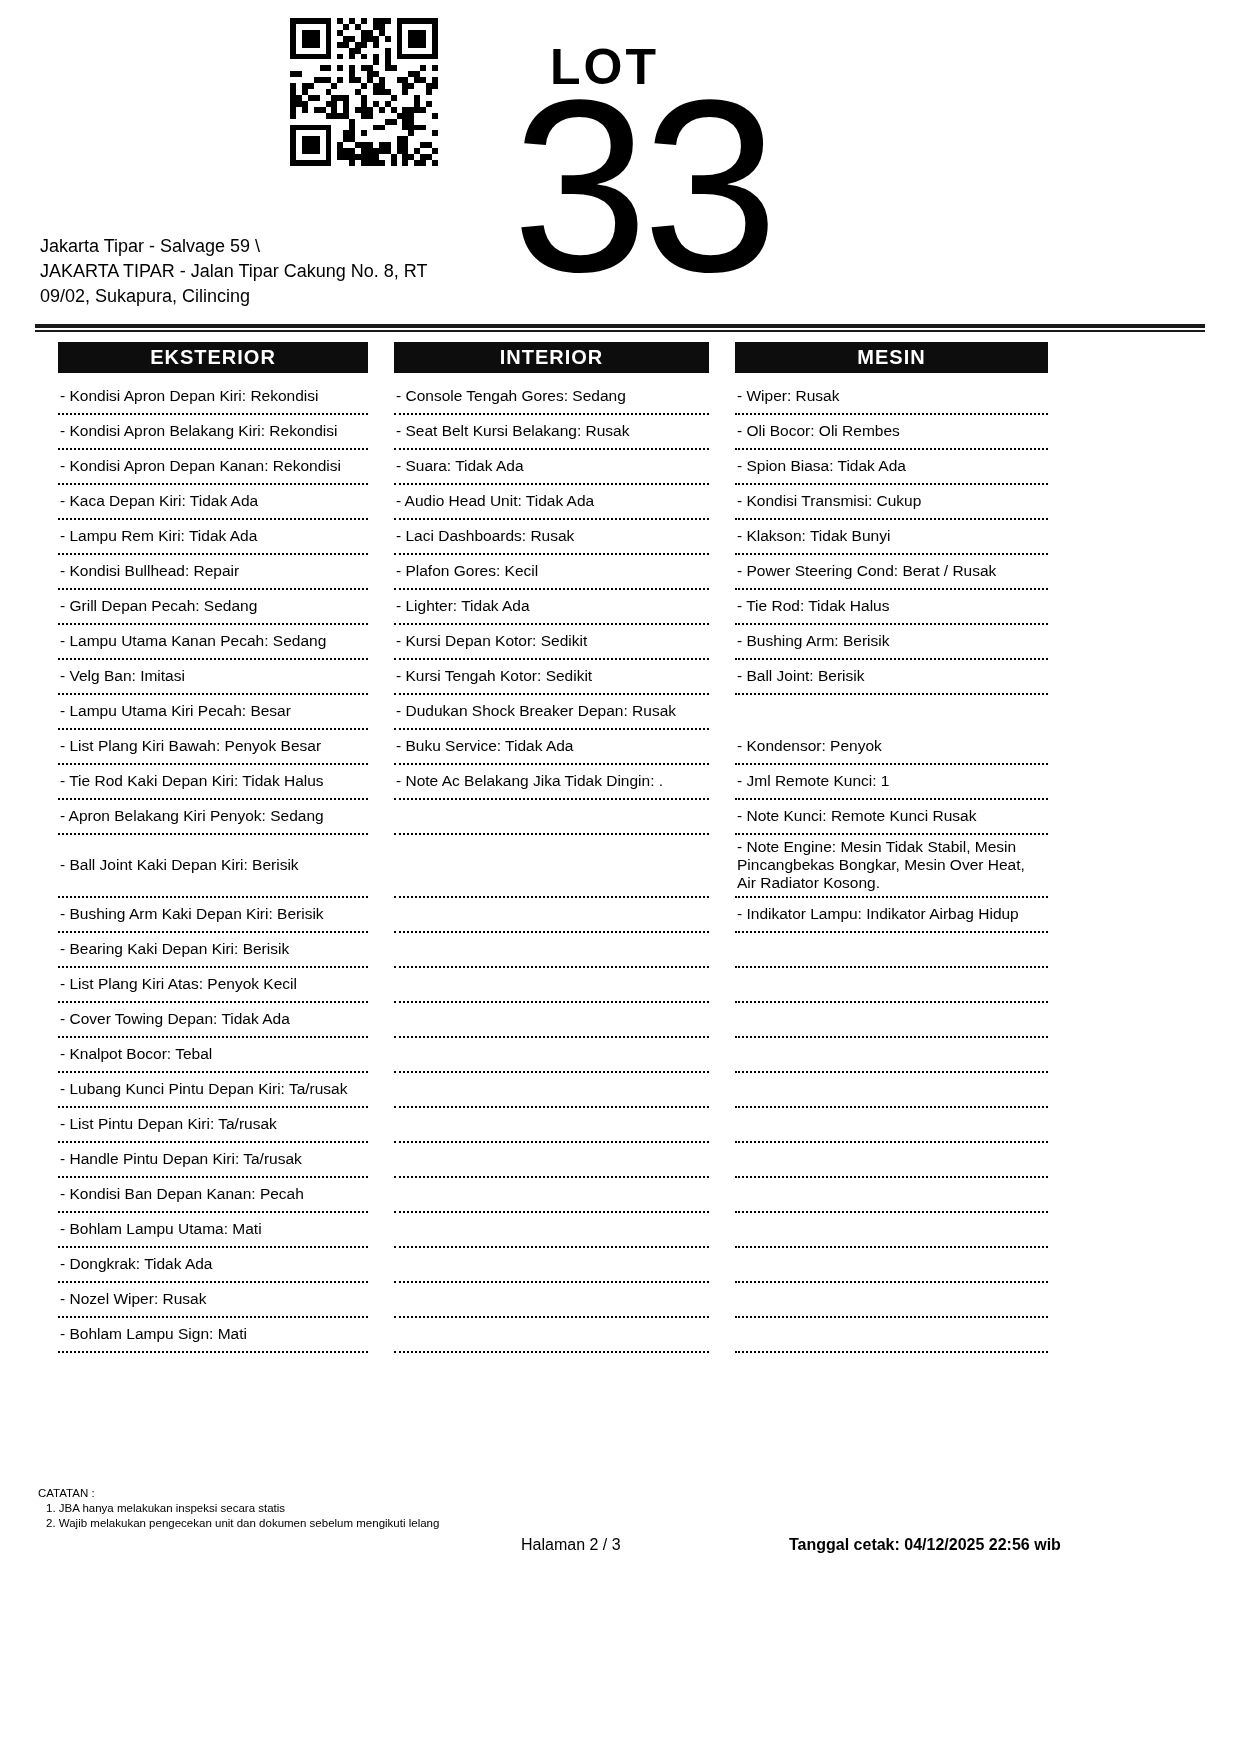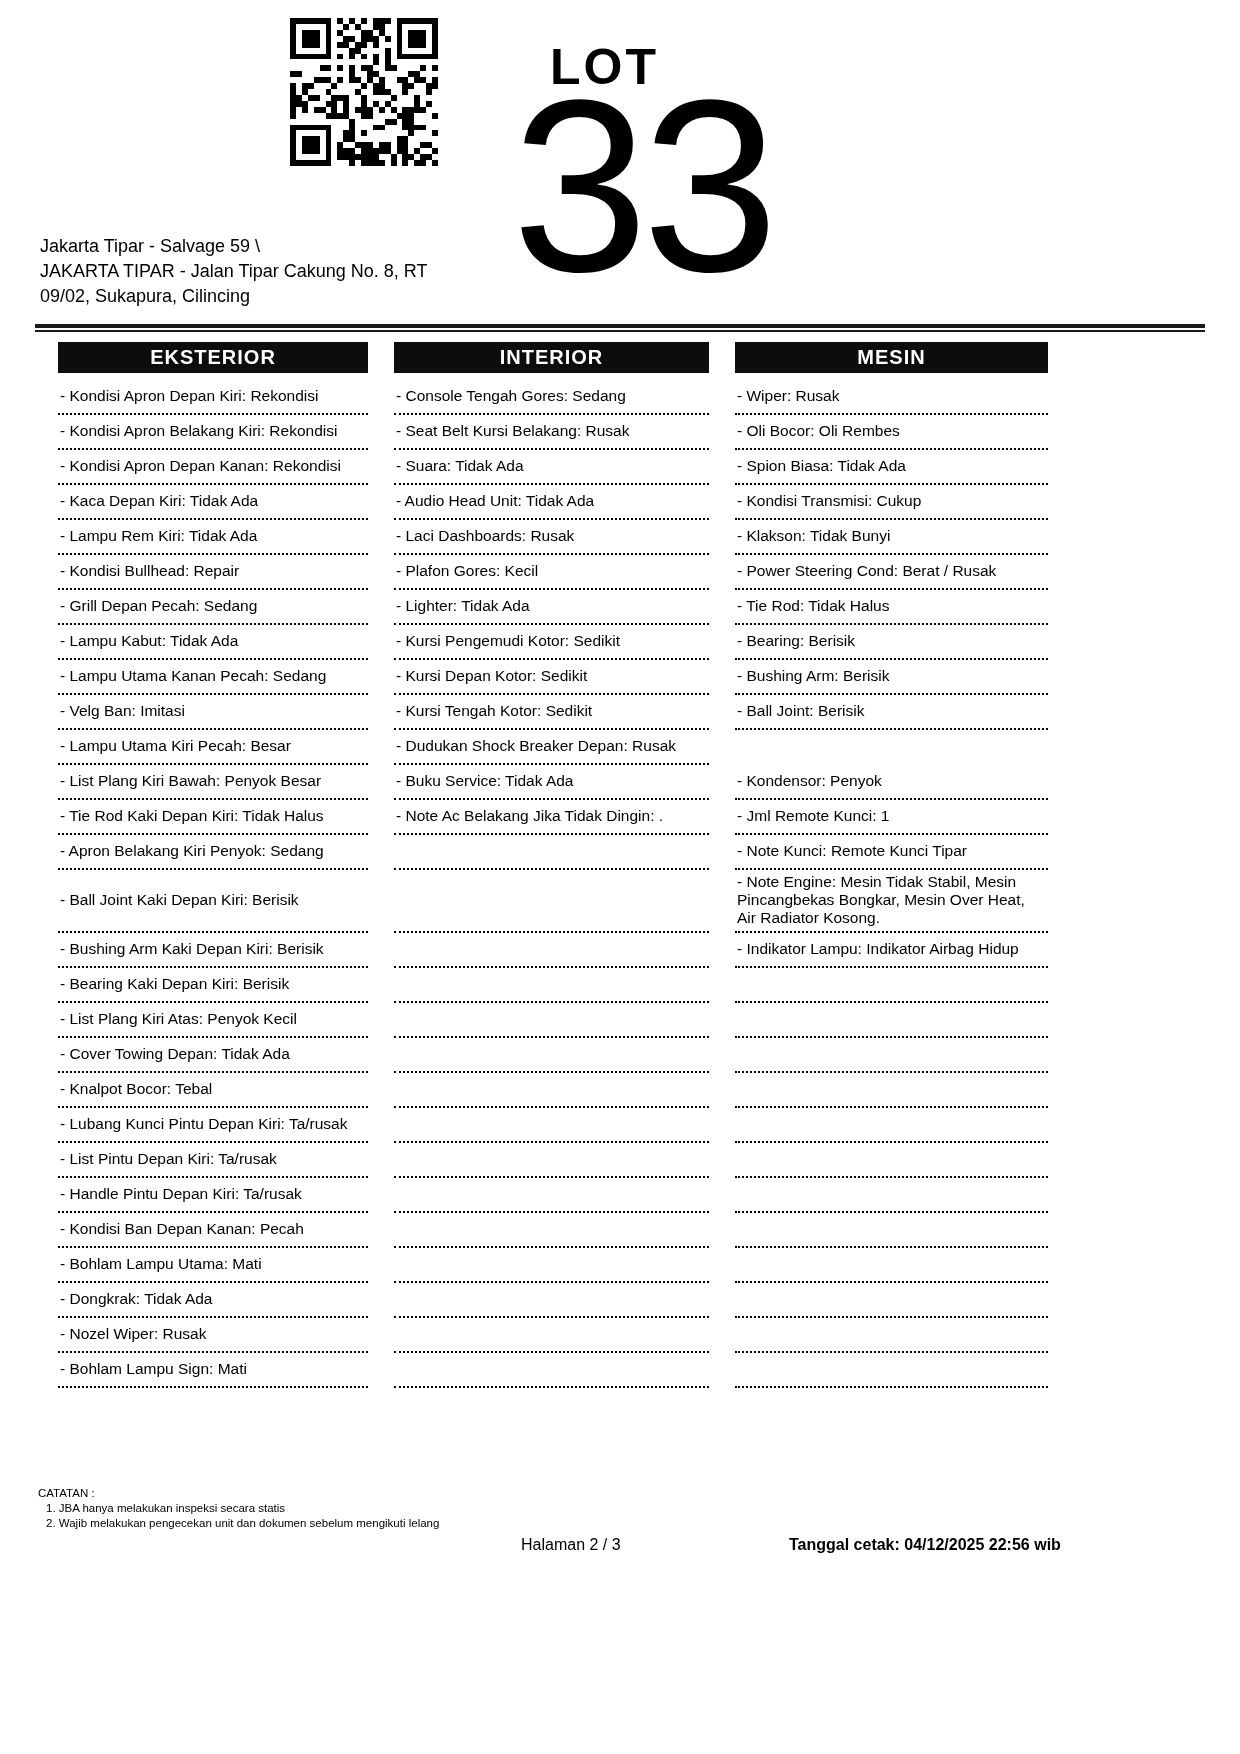--- a/index.html
+++ b/index.html
@@ -386,25 +386,20 @@
           <div class="tcell">- Kondisi Bullhead: Repair</div>
           <div class="tcell">- Plafon Gores: Kecil</div>
           <div class="tcell">- Power Steering Cond: Berat / Rusak</div>
         </div>
         <div class="grid-row">
           <div class="tcell">- Grill Depan Pecah: Sedang</div>
           <div class="tcell">- Lighter: Tidak Ada</div>
           <div class="tcell">- Tie Rod: Tidak Halus</div>
         </div>
         <div class="grid-row">
-          <div class="tcell">- Lampu Kabut: Tidak Ada</div>
-          <div class="tcell">- Kursi Pengemudi Kotor: Sedikit</div>
-          <div class="tcell">- Bearing: Berisik</div>
-        </div>
-        <div class="grid-row">
           <div class="tcell">- Lampu Utama Kanan Pecah: Sedang</div>
           <div class="tcell">- Kursi Depan Kotor: Sedikit</div>
           <div class="tcell">- Bushing Arm: Berisik</div>
         </div>
         <div class="grid-row">
           <div class="tcell">- Velg Ban: Imitasi</div>
           <div class="tcell">- Kursi Tengah Kotor: Sedikit</div>
           <div class="tcell">- Ball Joint: Berisik</div>
         </div>
         <div class="grid-row">
@@ -417,21 +412,21 @@
           <div class="tcell">- Kondensor: Penyok</div>
         </div>
         <div class="grid-row">
           <div class="tcell">- Tie Rod Kaki Depan Kiri: Tidak Halus</div>
           <div class="tcell">- Note Ac Belakang Jika Tidak Dingin: .</div>
           <div class="tcell">- Jml Remote Kunci: 1</div>
         </div>
         <div class="grid-row">
           <div class="tcell">- Apron Belakang Kiri Penyok: Sedang</div>
           <div class="tcell"></div>
-          <div class="tcell">- Note Kunci: Remote Kunci Tipar</div>
+          <div class="tcell">- Note Kunci: Remote Kunci Rusak</div>
         </div>
         <div class="grid-row">
           <div class="tcell">- Ball Joint Kaki Depan Kiri: Berisik</div>
           <div class="tcell"></div>
           <div class="tcell">- Note Engine: Mesin Tidak Stabil, Mesin Pincangbekas Bongkar, Mesin Over Heat, Air Radiator Kosong.</div>
         </div>
         <div class="grid-row">
           <div class="tcell">- Bushing Arm Kaki Depan Kiri: Berisik</div>
           <div class="tcell"></div>
           <div class="tcell">- Indikator Lampu:  Indikator Airbag Hidup</div>

